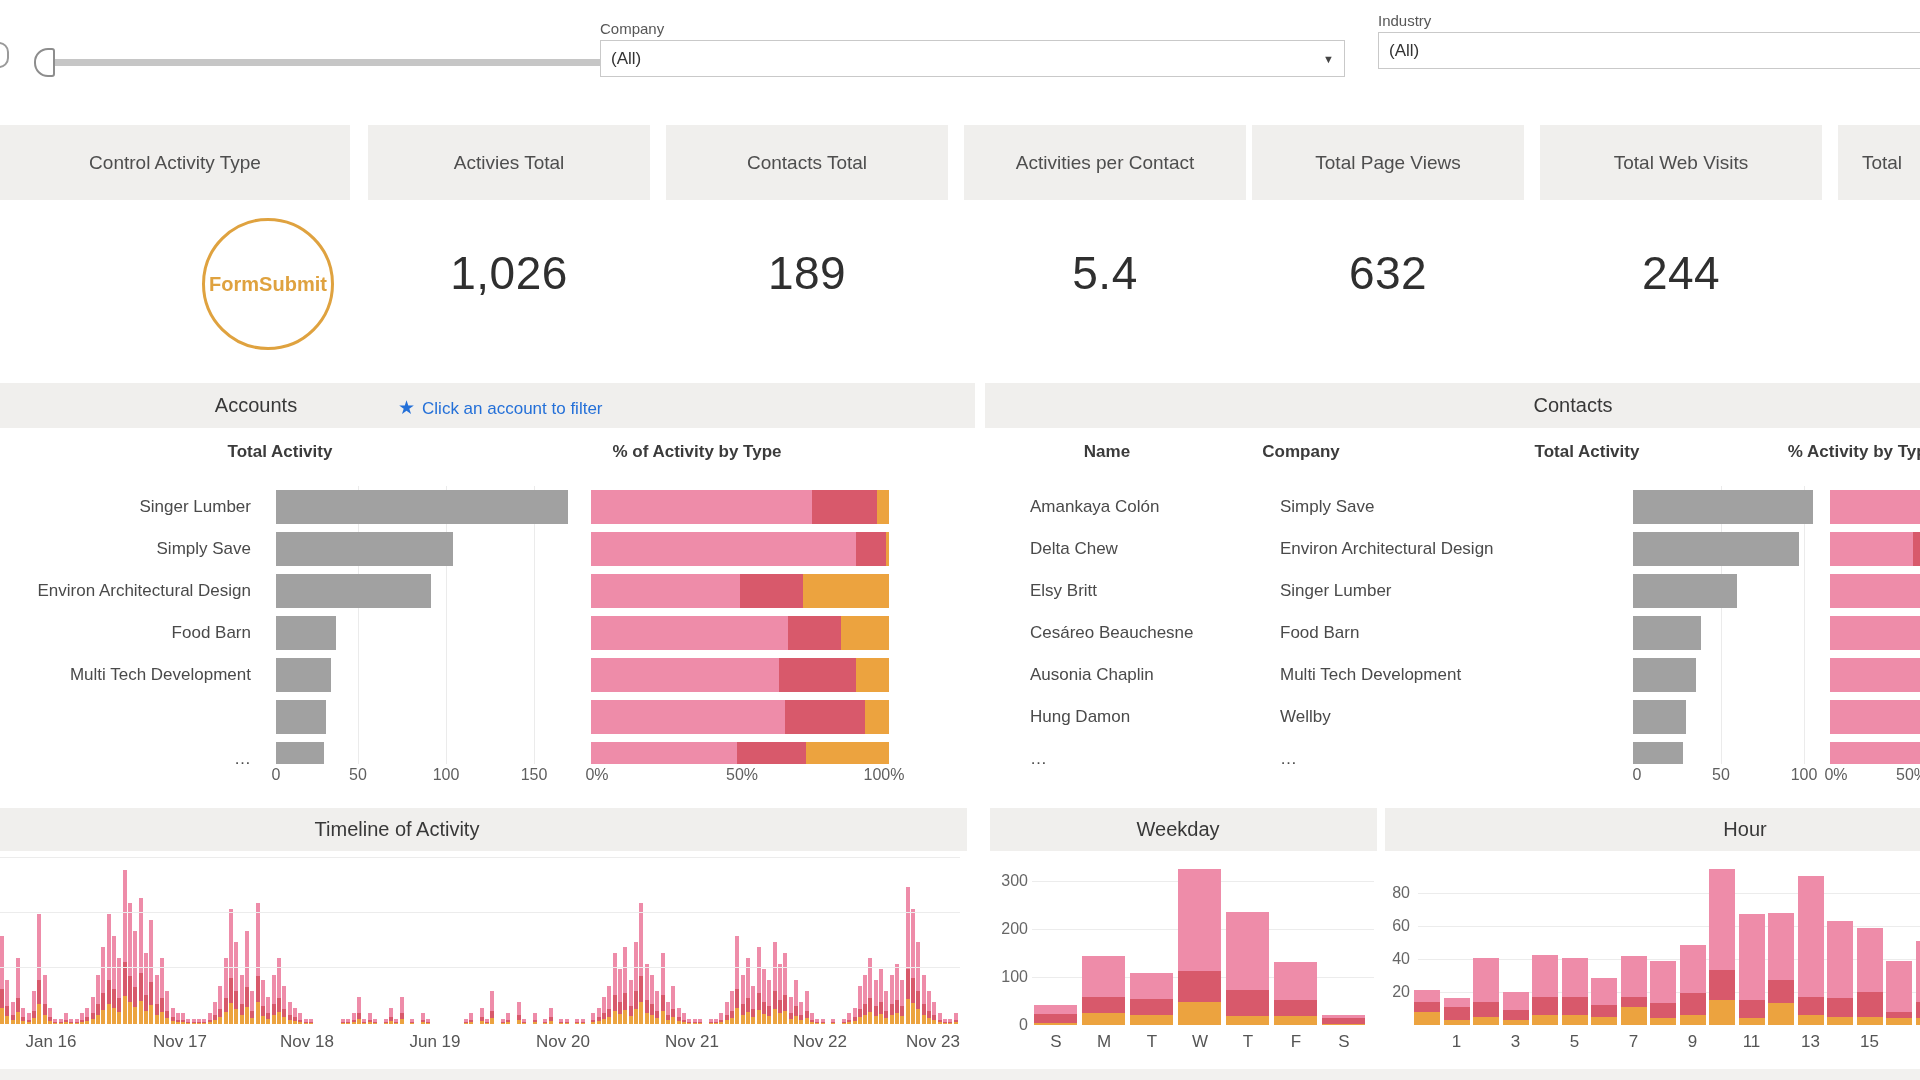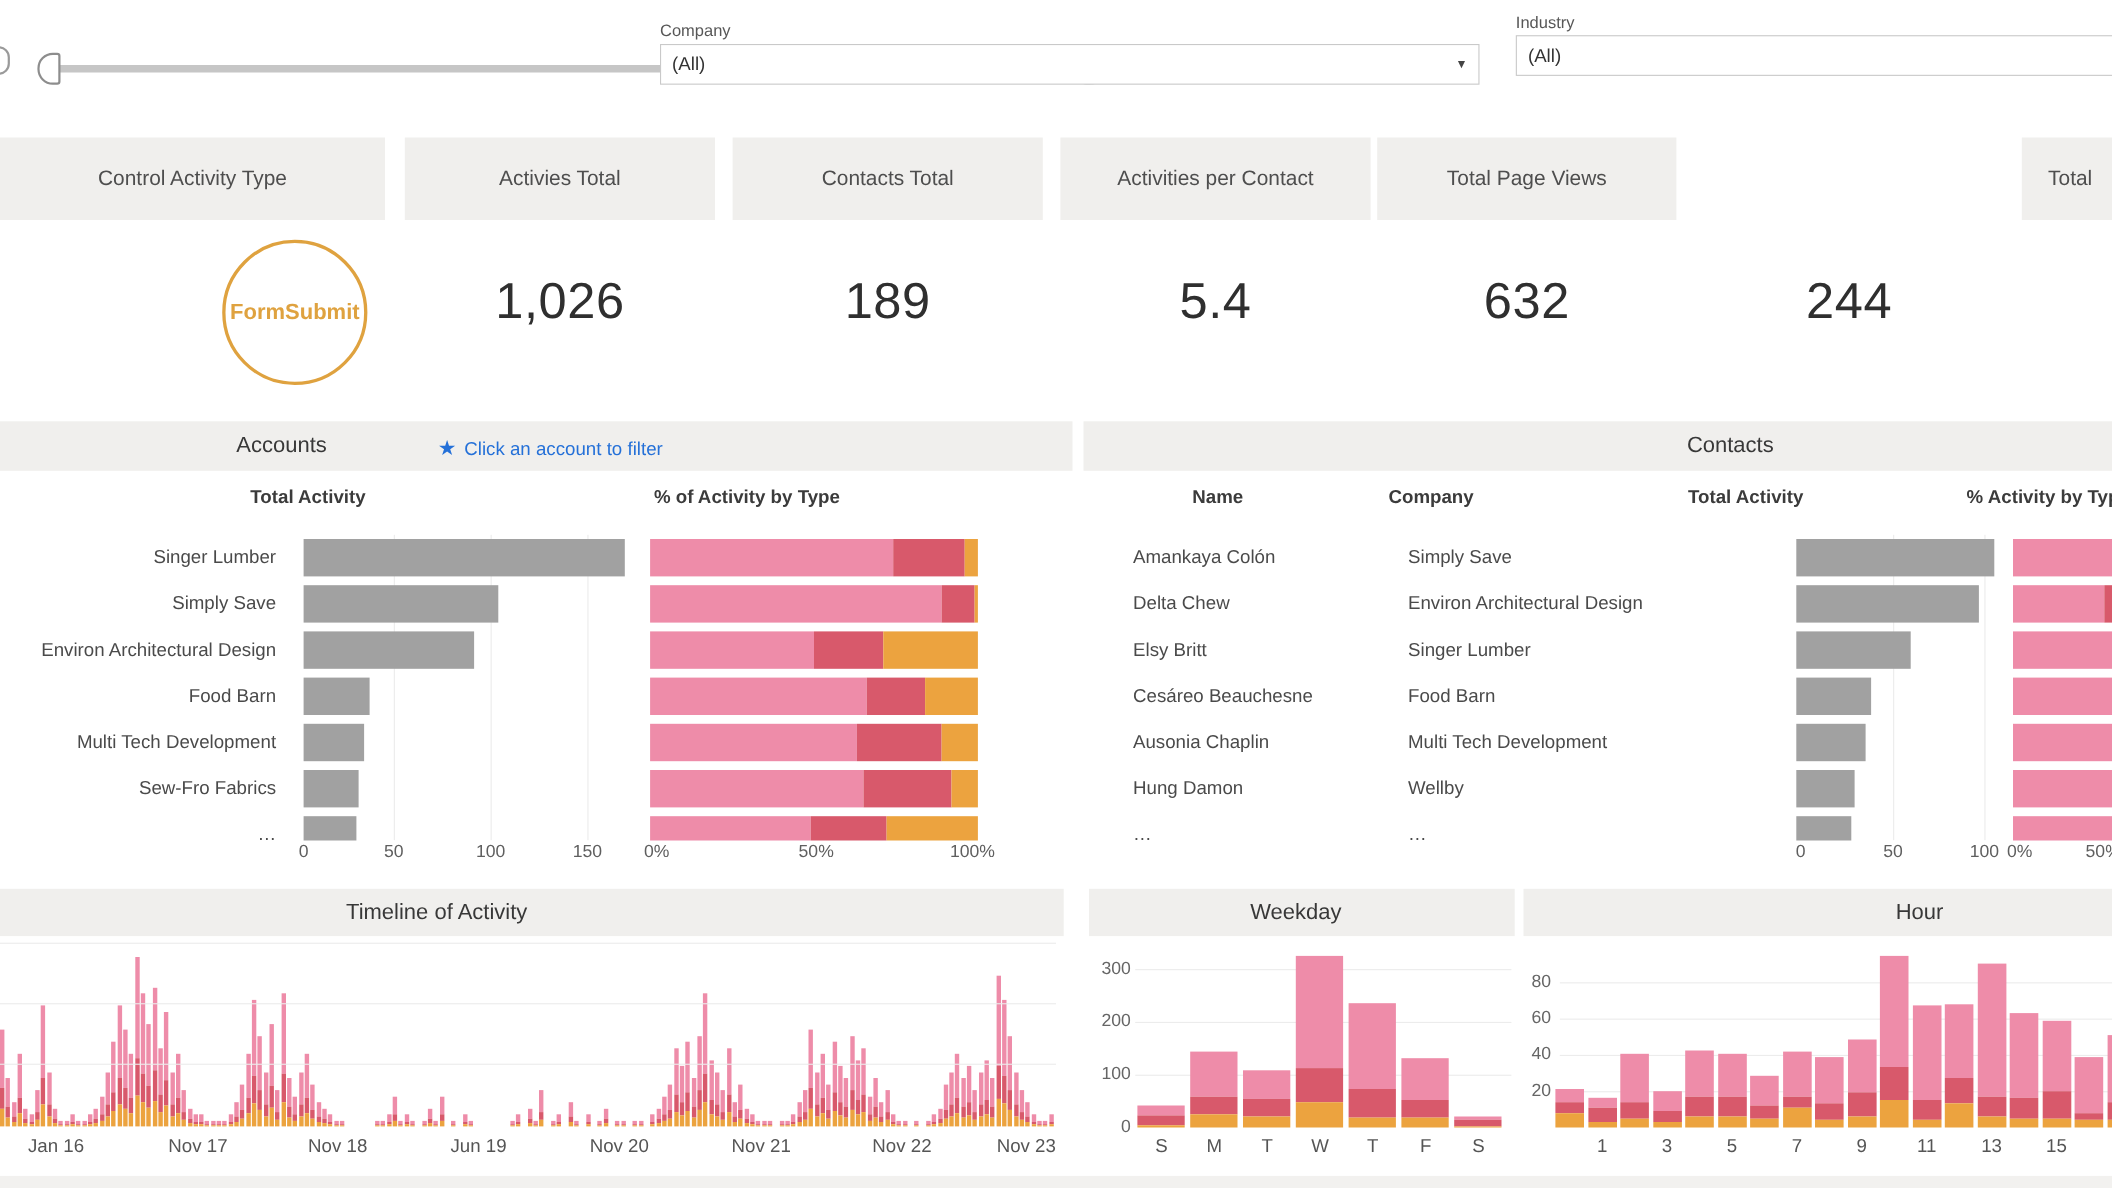--- a/index.html
+++ b/index.html
@@ -79,39 +79,40 @@
   <div class="abs filter-label" style="left:1378px; top:12px;">Industry</div>
   <div class="abs filter-box" style="left:1378px; top:32px; width:552px; height:37px;">
     <span>(All)</span>
   </div>
 
   <div class="abs kpi-box" style="left:368px; width:282px;">Activies Total</div>
   <div class="abs kpi-box" style="left:0; width:350px;">Control Activity Type</div>
   <div class="abs kpi-box" style="left:666px; width:282px;">Contacts Total</div>
   <div class="abs kpi-box" style="left:964px; width:282px;">Activities per Contact</div>
   <div class="abs kpi-box" style="left:1252px; width:272px;">Total Page Views</div>
+  <div class="abs kpi-box" style="left:1540px; width:282px;">Total Web Visits</div>
   <div class="abs kpi-box" style="left:1838px; width:88px;">Total</div>
 
   <div class="abs kpi-value" style="left:368px; width:282px;">1,026</div>
   <div class="abs kpi-value" style="left:666px; width:282px;">189</div>
   <div class="abs kpi-value" style="left:964px; width:282px;">5.4</div>
   <div class="abs kpi-value" style="left:1252px; width:272px;">632</div>
   <div class="abs kpi-value" style="left:1540px; width:282px;">244</div>
 
   <div id="circle-formsubmit" class="abs type-circle" style="left: 202px; top: 218px; border: 3px solid rgb(223, 162, 63); color: rgb(223, 162, 63);">
     <span>FormSubmit</span>
   </div>
 
   <div class="abs band" style="left:0; width:975px;"></div>
   <div class="abs band-title center" style="left:256px; top:394px;">Accounts</div>
   <div class="abs filter-hint">
     <span class="star">★</span><span>Click an account to filter</span>
   </div>
   <div class="abs col-head center" style="left:280px;">Total Activity</div>
-  <div class="abs col-head center" style="left:679px;text-align:center;">% of Activity by Type</div>
+  <div class="abs col-head center" style="left:697px;text-align:center;">% of Activity by Type</div>
   <div id="accounts-rows" class="abs rows-clip" style="left:0; width:975px;">
       <div class="vgrid" style="left: 358px; height: 278px;"></div>
       <div class="vgrid" style="left: 446px; height: 278px;"></div>
       <div class="vgrid" style="left: 534px; height: 278px;"></div>
       <div class="d-row">
         <div class="row-label">Singer Lumber</div>
         <div class="hbar" style="left: 276px; width: 292.4px; background: rgb(161, 161, 161);"></div>
         <div class="stack" style="left: 591px;">
           <div class="seg" style="width: 220.52px; background: rgb(238, 140, 169);"></div>
           <div class="seg" style="width: 65.56px; background: rgb(216, 89, 107);"></div>
@@ -148,21 +149,20 @@
       <div class="d-row">
         <div class="row-label">Multi Tech Development</div>
         <div class="hbar" style="left: 276px; width: 55.04px; background: rgb(161, 161, 161);"></div>
         <div class="stack" style="left: 591px;">
           <div class="seg" style="width: 187.74px; background: rgb(238, 140, 169);"></div>
           <div class="seg" style="width: 77.48px; background: rgb(216, 89, 107);"></div>
           <div class="seg" style="width: 32.78px; background: rgb(236, 163, 63);"></div>
         </div>
       </div>
       <div class="d-row">
-        <div class="row-label">Sew-Fro Fabrics</div>
         <div class="hbar" style="left: 276px; width: 49.88px; background: rgb(161, 161, 161);"></div>
         <div class="stack" style="left: 591px;">
           <div class="seg" style="width: 193.7px; background: rgb(238, 140, 169);"></div>
           <div class="seg" style="width: 80.46px; background: rgb(216, 89, 107);"></div>
           <div class="seg" style="width: 23.84px; background: rgb(236, 163, 63);"></div>
         </div>
       </div>
       <div class="d-row">
         <div class="row-label">…</div>
         <div class="hbar" style="left: 276px; width: 48.16px; background: rgb(161, 161, 161);"></div>

